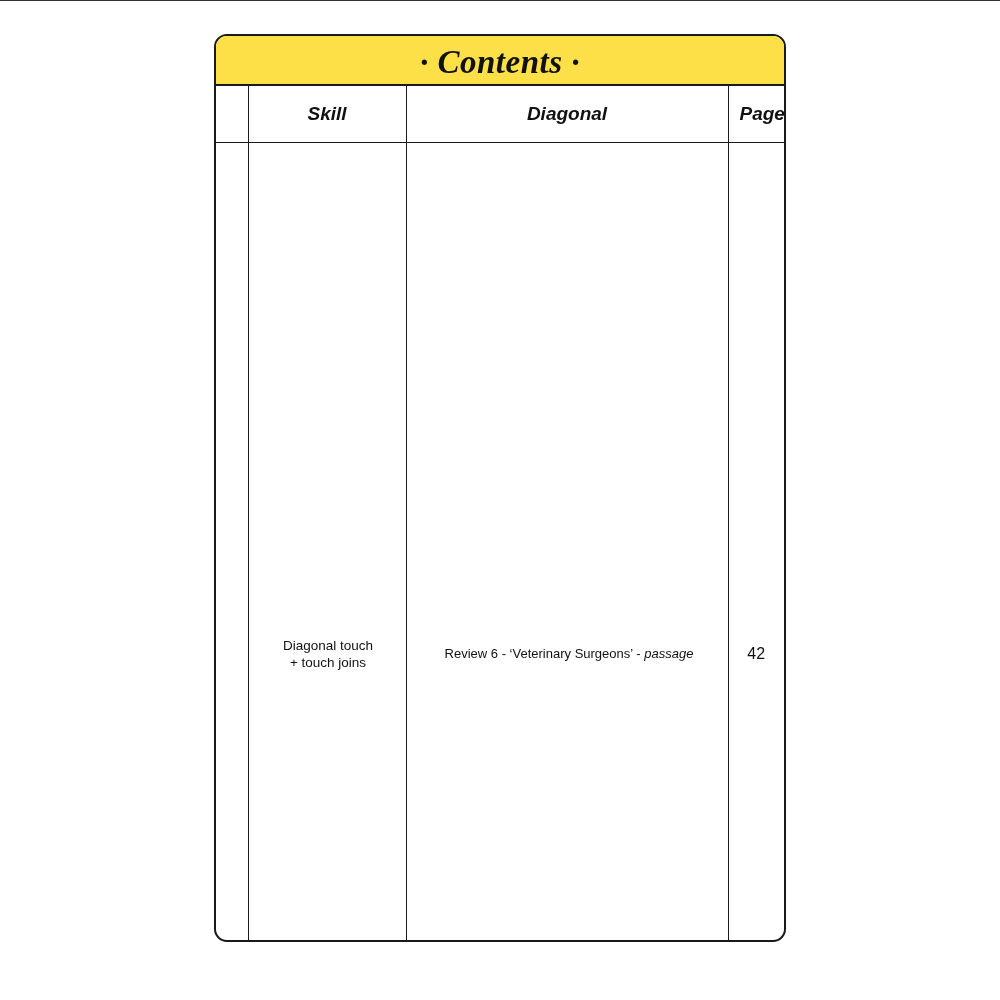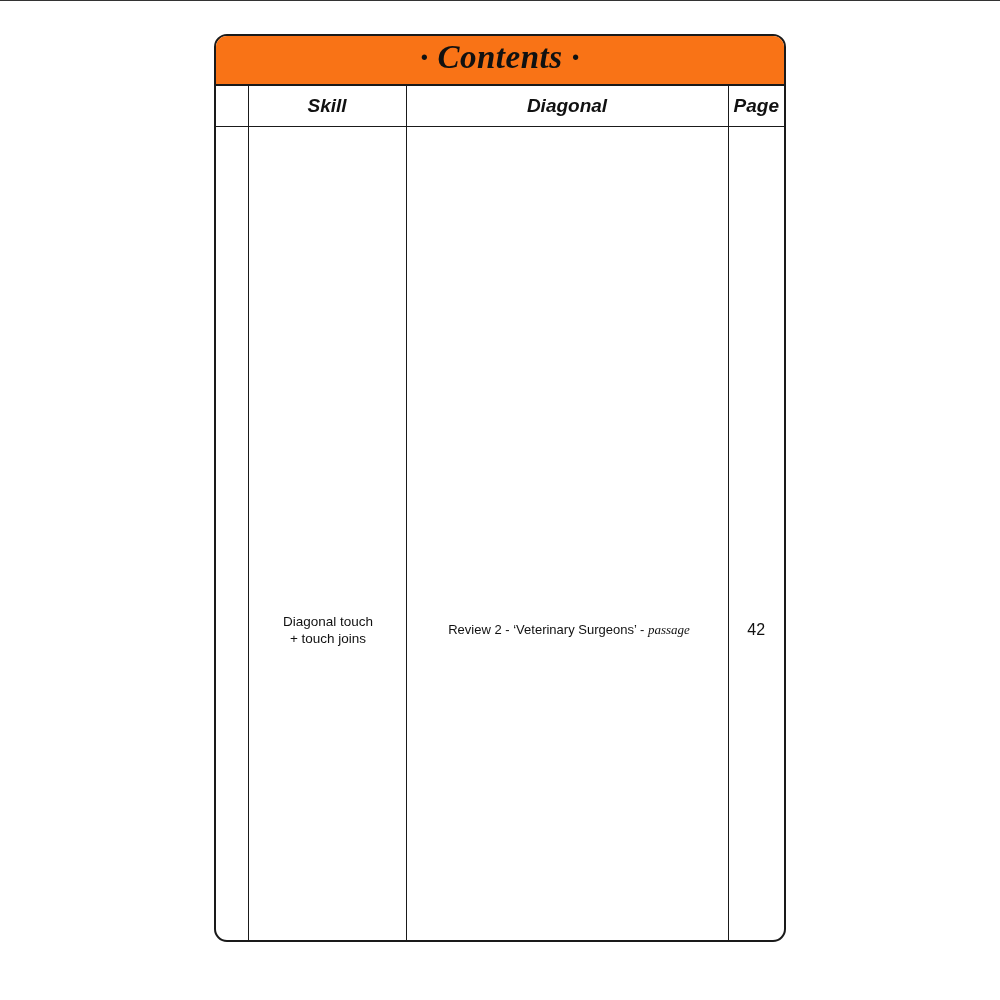--- a/index.html
+++ b/index.html
@@ -20,23 +20,23 @@
     border:2.2px solid #1a1a1a;
     border-radius:13px;
     box-sizing:border-box;
     background:#fff;
     overflow:hidden;
   }
 
   
   .title-band{
     height:48px;
-    background:#f97316;
+    background:#fde047;
     border-bottom:2.2px solid #1a1a1a;
-    display:flex;align-items:flex-start;justify-content:center;
+    display:flex;align-items:flex-end;justify-content:center;
   }
   .title-text{
     font-family:"Liberation Serif", serif;
     font-style:italic;
     font-weight:700;
     font-size:33px;
     letter-spacing:.5px;
     color:#111;
     white-space:nowrap;
   }
@@ -46,21 +46,21 @@
     border-collapse:collapse;
     width:100%;
     table-layout:fixed;
   }
   col.c-cat{width:32px;}
   col.c-skill{width:158px;}
   col.c-act{width:322px;}
   col.c-page{width:56px;}
 
   td,th{
-    padding:3px;
+    padding:11px;
     vertical-align:middle;
     border:0;
     font-size:13.5px;
     line-height:1.26;
     color:#111;
   }
 
   
   .colhead th{
     height:34px;
@@ -94,21 +94,21 @@
   }
   .page{
     border-top:1.2px solid #333;
     text-align:center;
     font-size:16px;
     line-height:1.3;
   }
 
   
   .sec-first{border-top:0 !important;}
-  .i{font-style:italic;font-family:Liberation Serif, serif;}
+  .i{font-style:italic;}
 </style>
 </head>
 <body>
 
 <div class="page">
   <div class="card">
 
     <div class="title-band">
       <span class="title-text">· Contents ·</span>
     </div>
@@ -131,21 +131,21 @@
 
       <tr>
         <td class="cat sec-first" rowspan="3">
           
         </td>
         <td class="skill sec-first">
           <div><span>Diagonal touch</span></div>
           <div><span>+ touch joins</span></div>
         </td>
         <td class="act sec-first">
-          <span>Review 2 - </span><span>‘Veterinary Surgeons’</span><span> - </span><span class="i">passage</span>
+          <span>Review 6 - </span><span>‘Veterinary Surgeons’</span><span> - </span><span class="i">passage</span>
         </td>
         <td class="page sec-first">42</td>
       </tr>
 
     </tbody>
       </table>
   </div>
 </div>
 
 </body></html>

